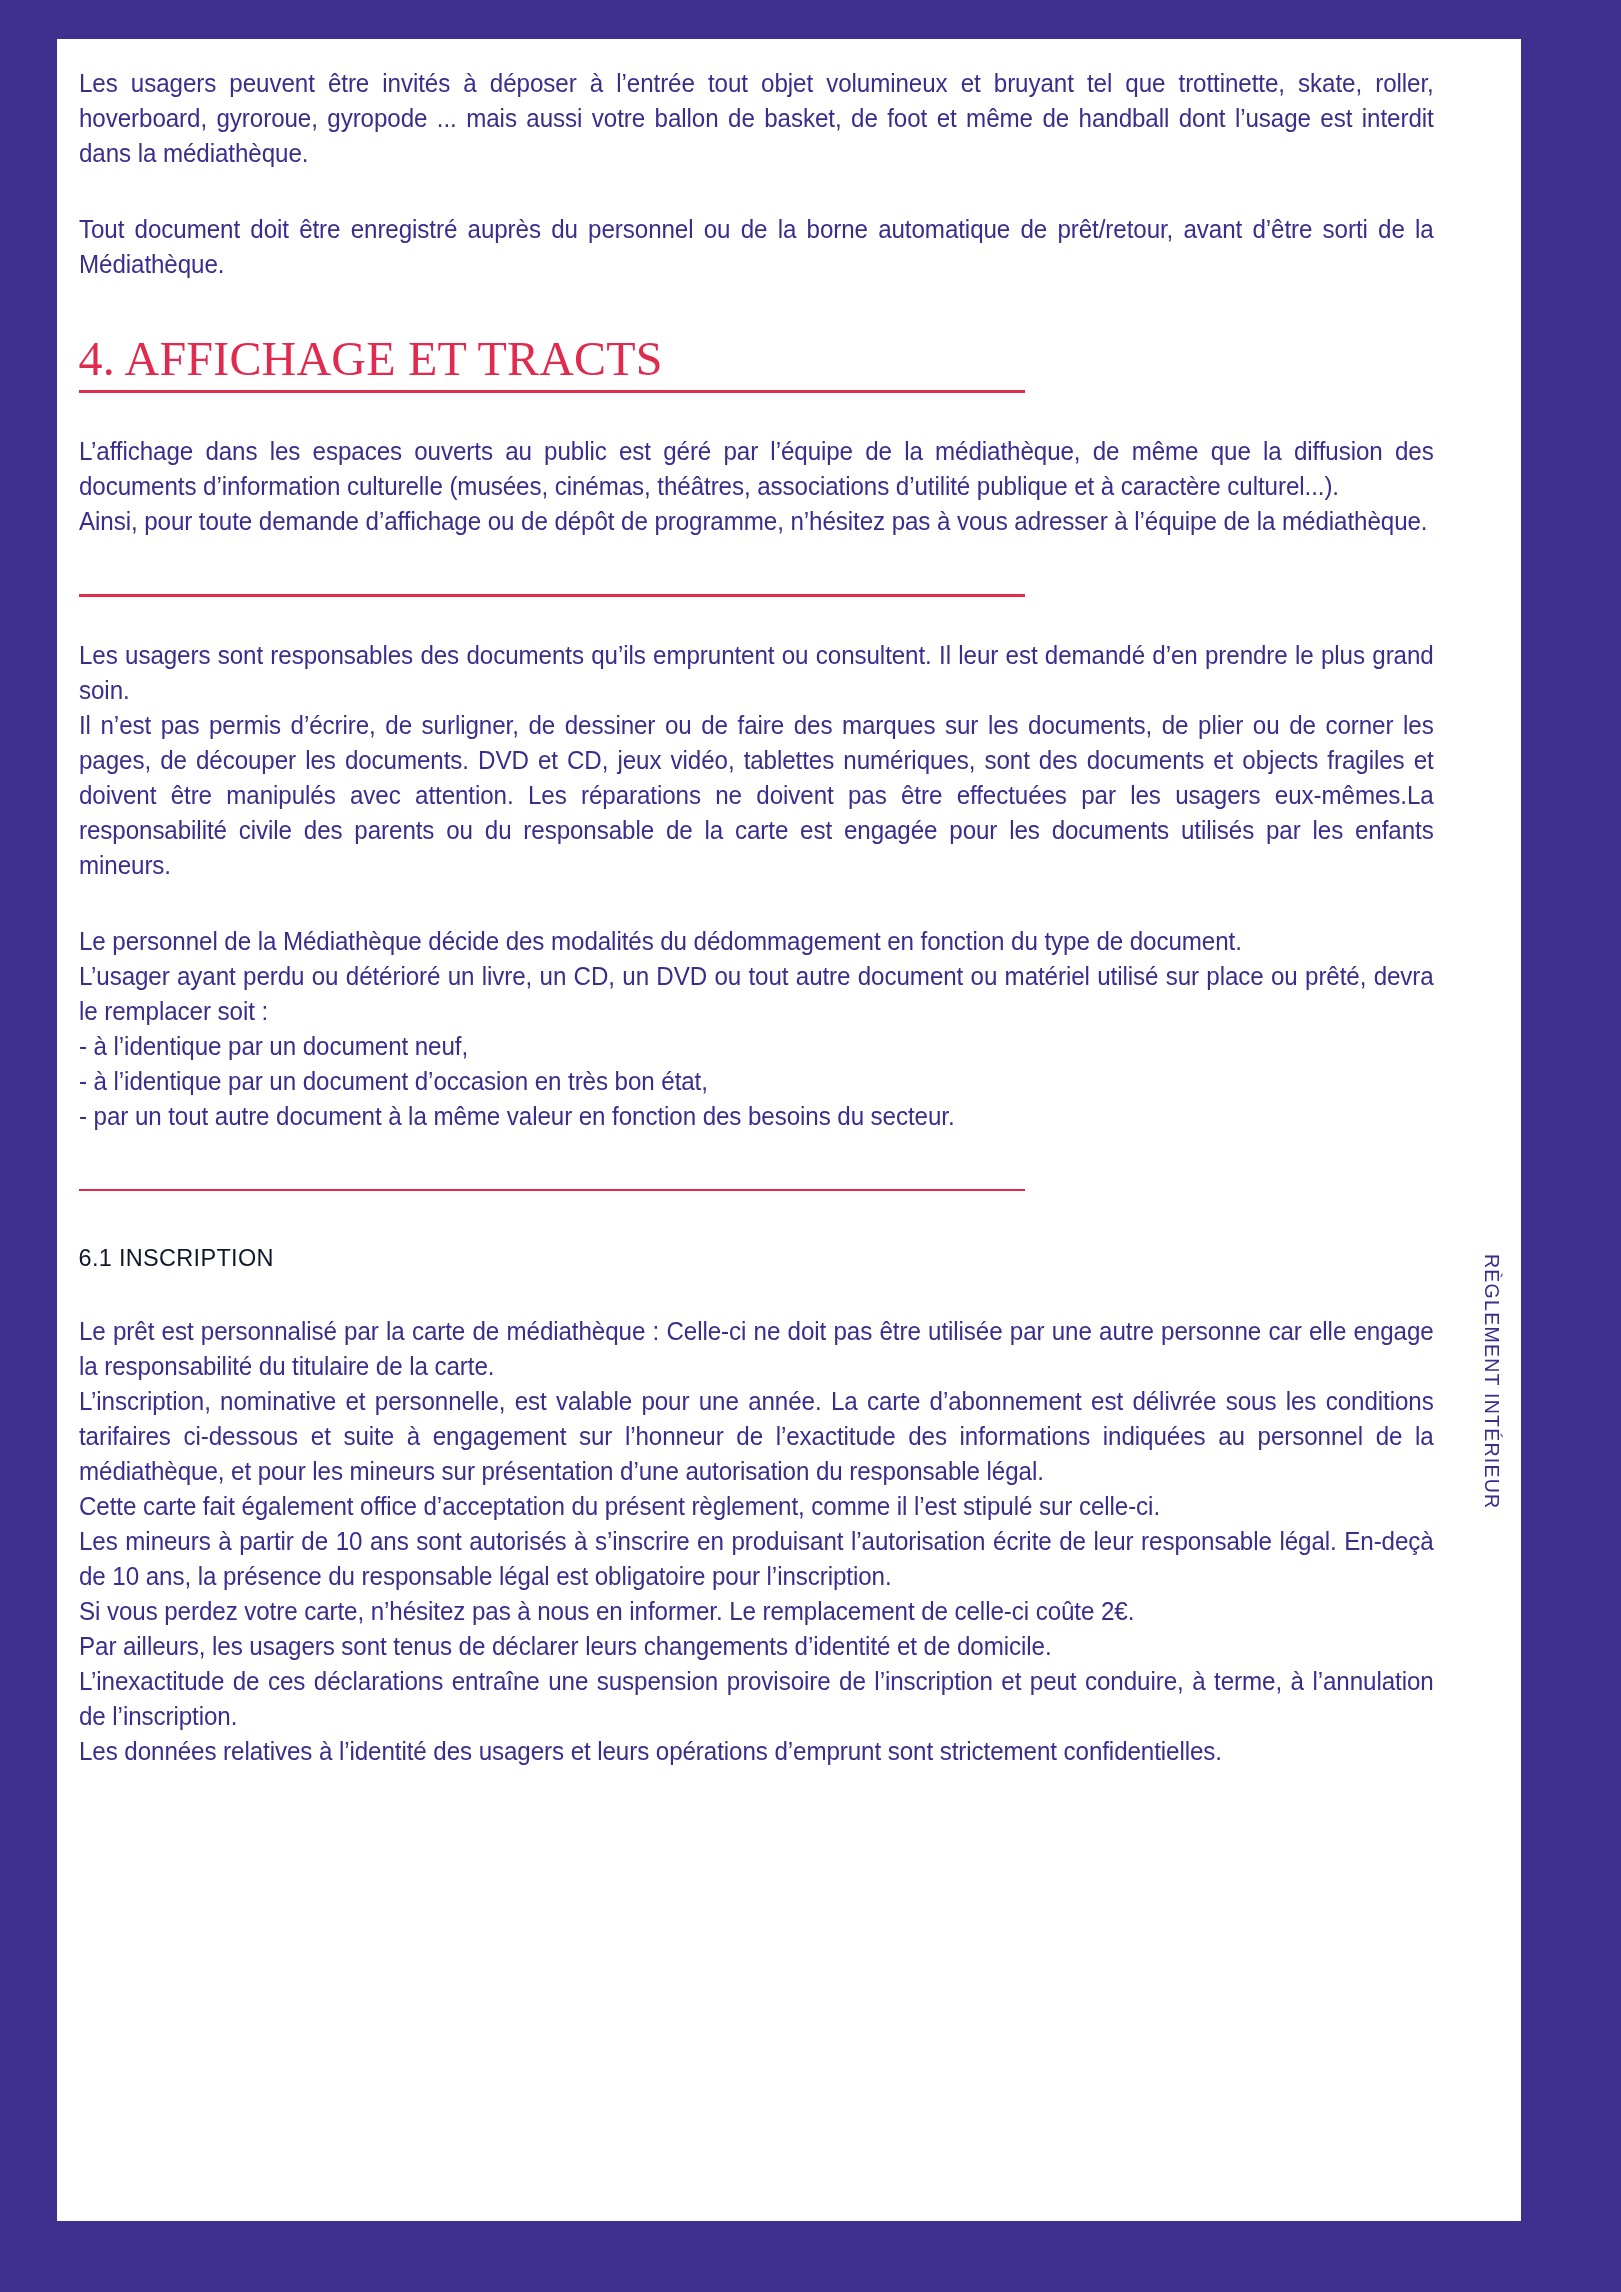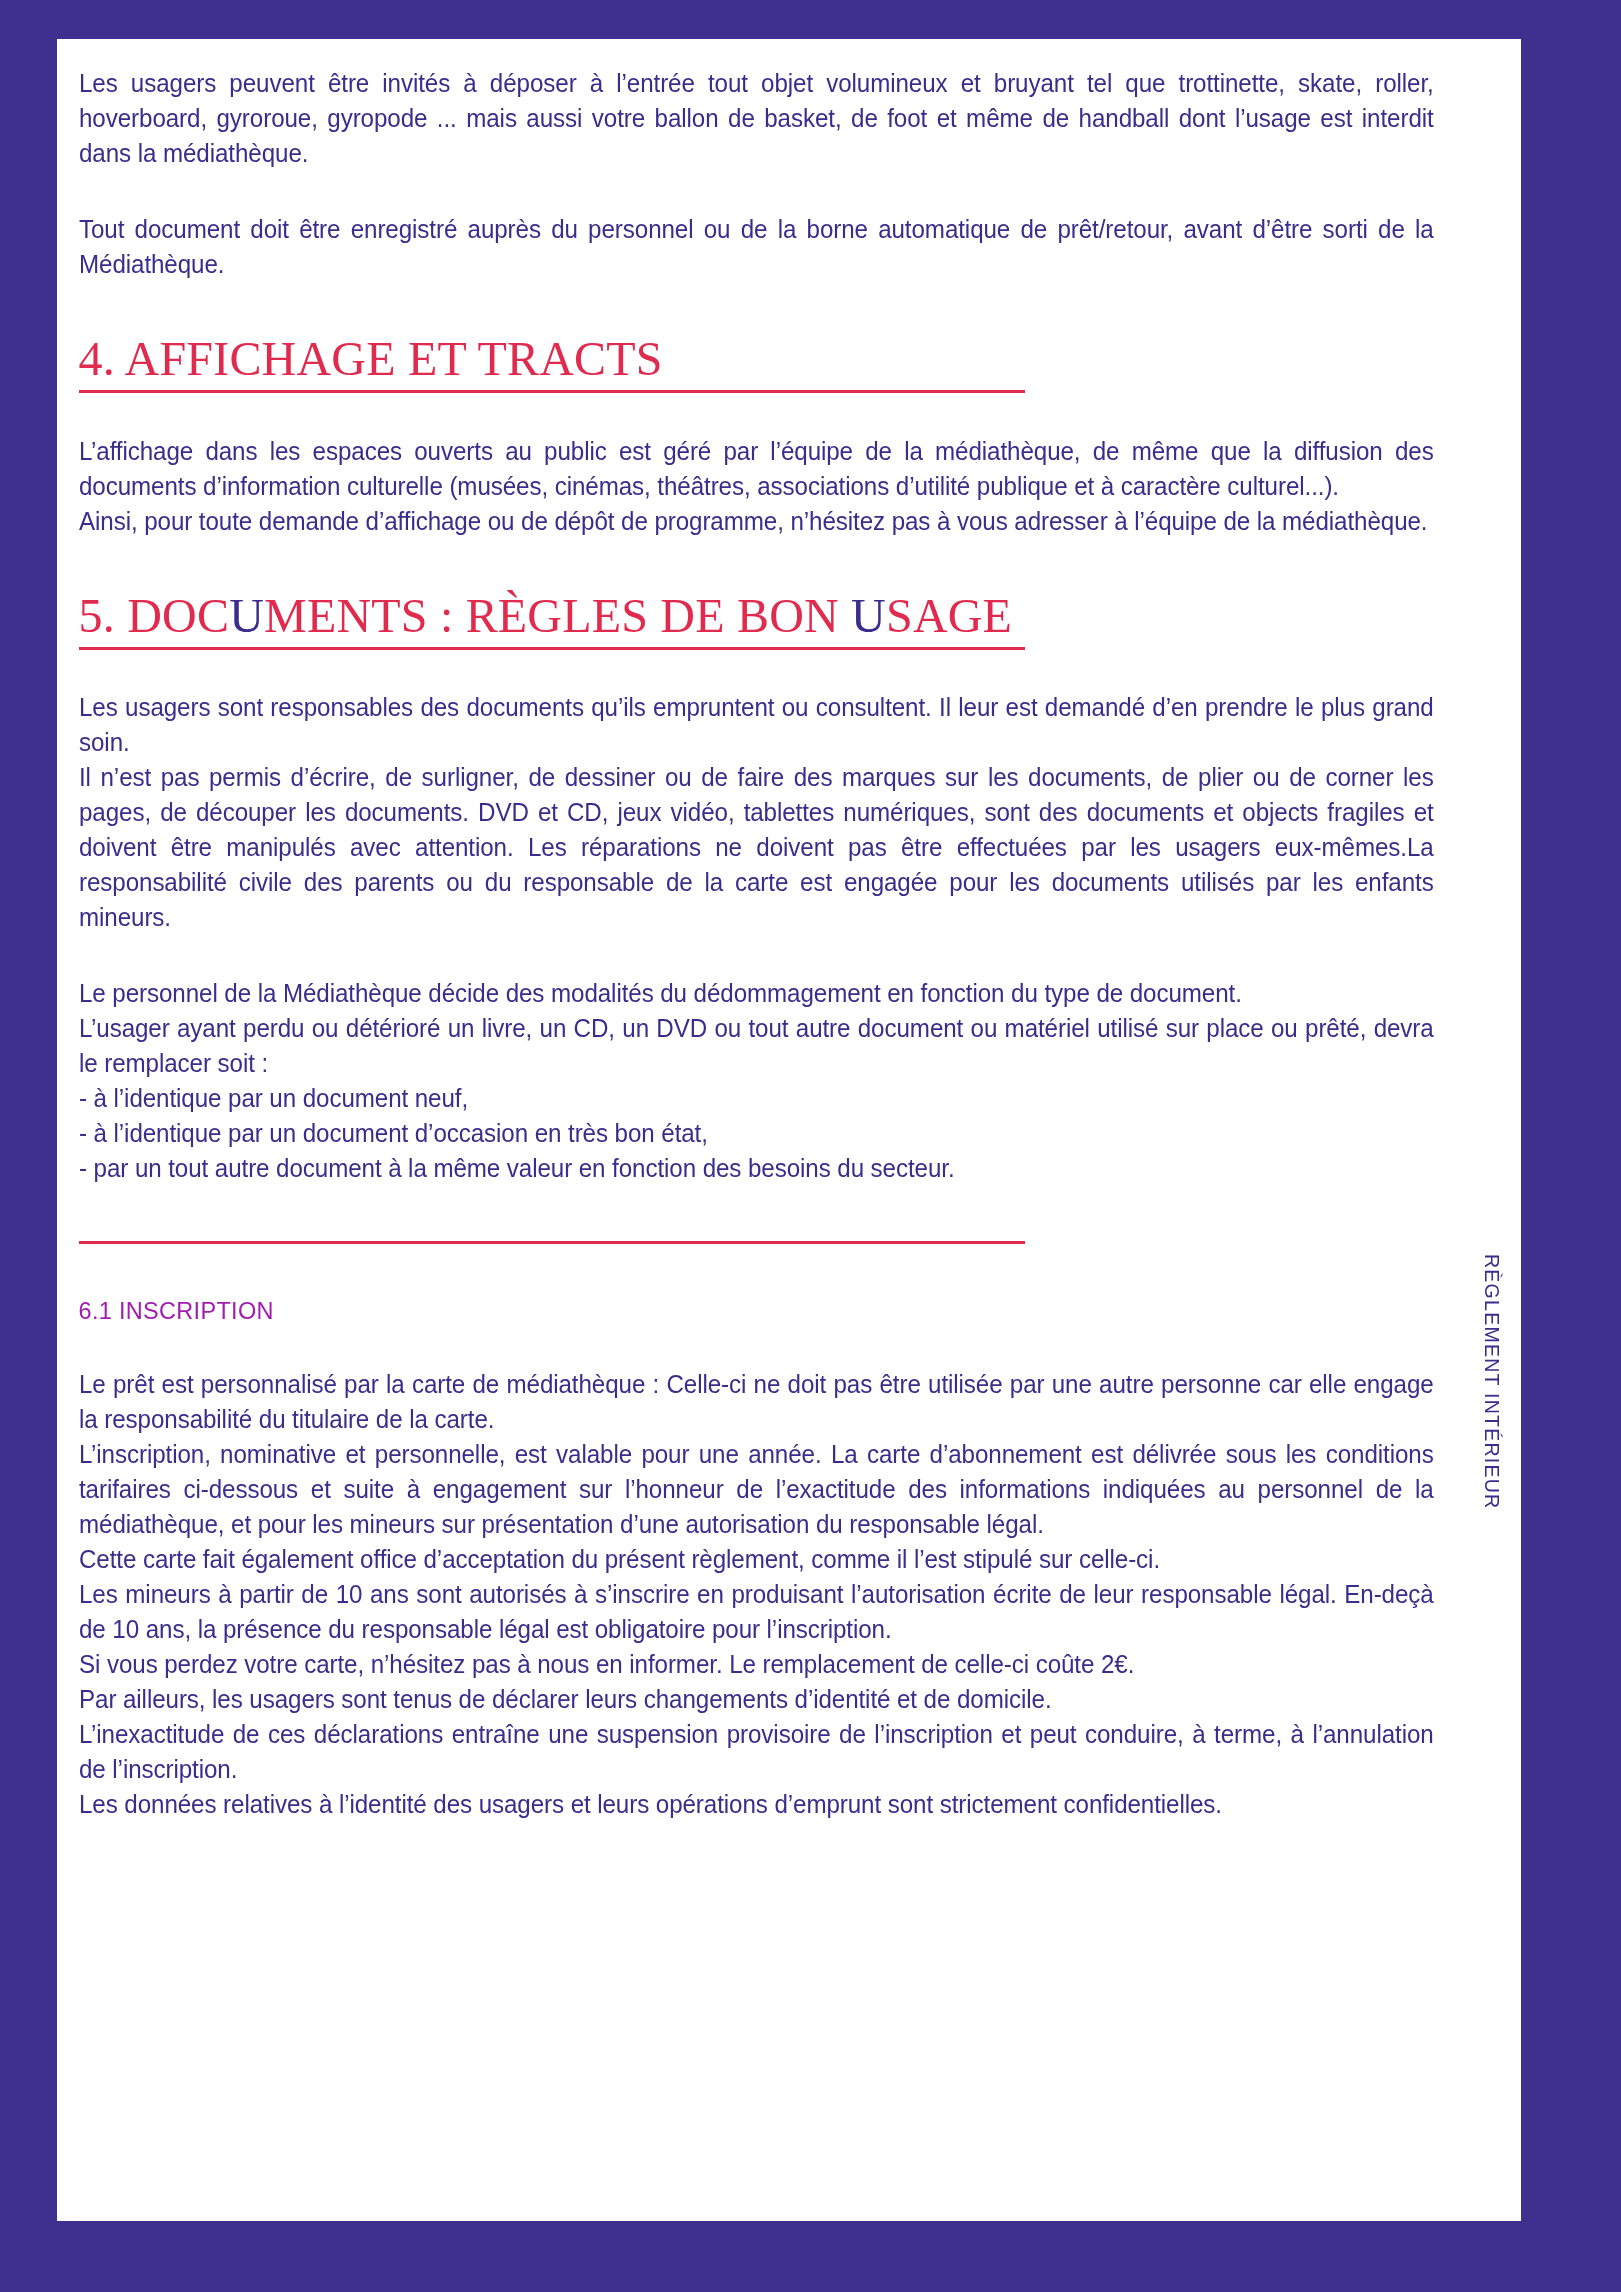--- a/index.html
+++ b/index.html
@@ -76,21 +76,21 @@
     height: 2.9px;
     background: #e02a4e;
     width: 946px;
     margin-bottom: 11.8px;
   }
   .section .rule.wide { width: 946px; }
 
   h3.subsection {
     margin: 0 0 0 0;
     padding: 0;
-    color: #a21caf;
+    color: #0f172a;
     font-family: "Liberation Sans", sans-serif;
     font-size: 23.5px;
     font-weight: normal;
     line-height: 29px;
     letter-spacing: 0.3px;
   }
 
   
   #side-label {
     position: absolute;
@@ -126,21 +126,20 @@
     </div>
 
     <div class="gap-sm"></div>
 
     <p class="body">L’affichage dans les espaces ouverts au public est géré par l’équipe de la médiathèque, de même que la diffusion des documents d’information culturelle (musées, cinémas, théâtres, associations d’utilité publique et à caractère culturel...).</p>
     <p class="body">Ainsi, pour toute demande d’affichage ou de dépôt de programme, n’hésitez pas à vous adresser à l’équipe de la médiathèque.</p>
 
     <div class="gap-lg"></div>
 
     <div class="section">
-      <h2><span>5. DOC</span><span class="alt">U</span><span>MENTS :  RÈGLES DE BON </span><span class="alt">U</span><span>SAGE</span></h2>
       <div class="rule"></div>
     </div>
 
     <div class="gap-sm"></div>
 
     <p class="body">Les usagers sont responsables des documents qu’ils empruntent ou consultent. Il leur est demandé d’en prendre le plus grand soin.</p>
     <p class="body">Il n’est pas permis d’écrire, de surligner, de dessiner ou de faire des marques sur les documents, de plier ou de corner les pages, de découper les documents. DVD et CD, jeux vidéo, tablettes numériques, sont des documents et objects fragiles et doivent être manipulés avec attention. Les réparations ne doivent pas être effectuées par les usagers eux-mêmes.La responsabilité civile des parents ou du responsable de la carte est engagée pour les documents utilisés par les enfants mineurs.</p>
 
     <div class="gap-md"></div>
 

